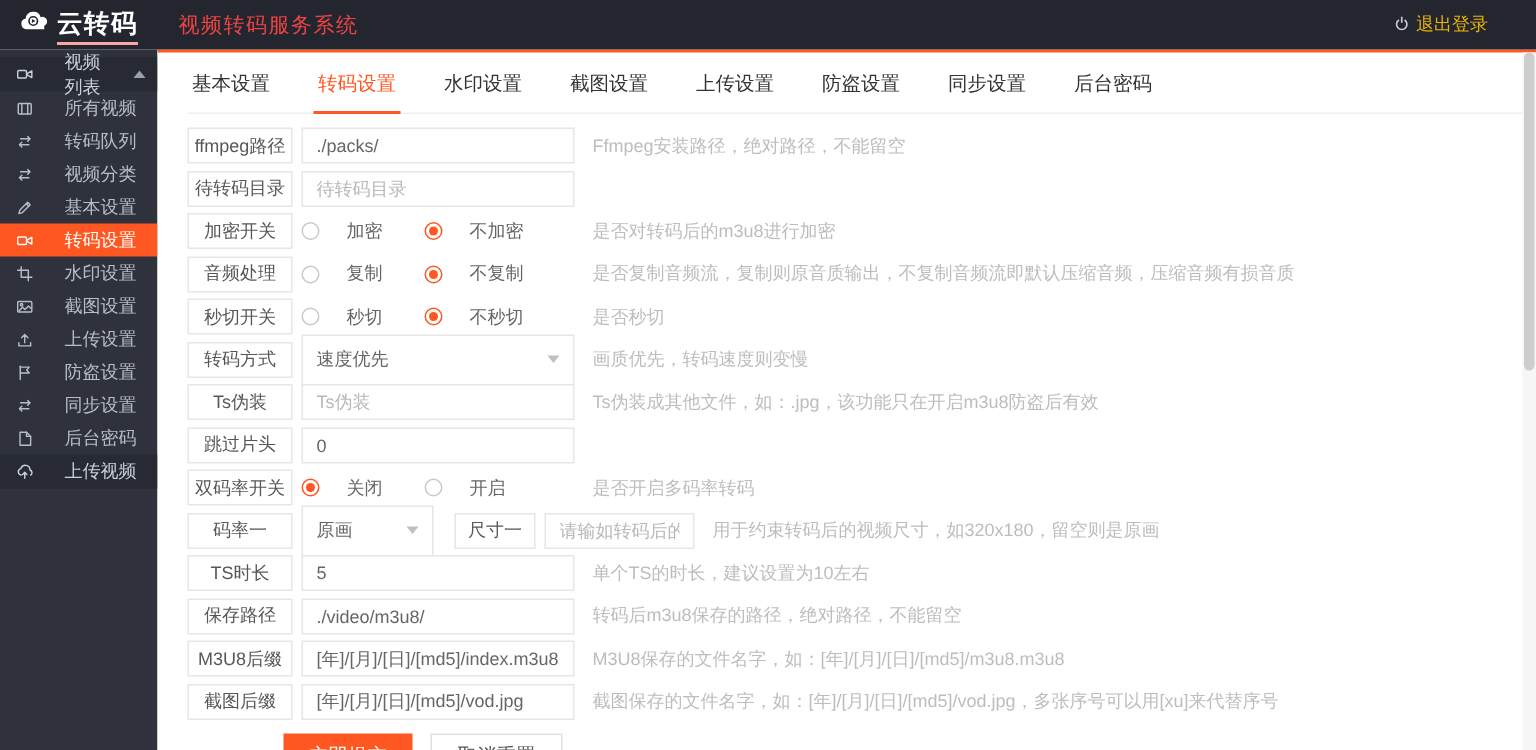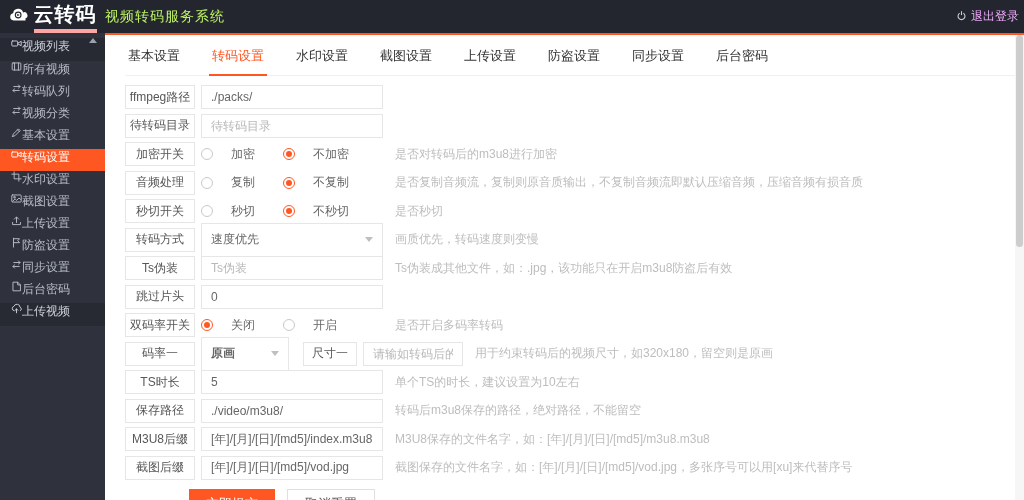--- a/index.html
+++ b/index.html
@@ -2,28 +2,28 @@
 <html><head>
 <meta charset="utf-8">
 <style>
   * { margin:0; padding:0; box-sizing:border-box; }
   html,body { width:1024px; height:500px; overflow:hidden; background:#fff;
     font-family:"Liberation Sans","DejaVu Sans",sans-serif; }
   
   .topbar { height:33px; background:#23262e; display:flex; align-items:center; position:relative; z-index:5; }
   .logo { width:105px; display:flex; align-items:center; justify-content:center; gap:3px; cursor:pointer; }
   .logo svg { width:22px; height:16px; }
-  .logo-text { color:#fff; font-size:20px; font-weight:bold; border-bottom:4px solid #fca5a5; padding-bottom:1px; letter-spacing:1px; }
-  .app-title { color:#bef264; font-size:14px; letter-spacing:1px; }
-  .logout { margin-left:auto; margin-right:5px; color:#f0abfc; font-size:12px; display:flex; align-items:center; gap:4px; cursor:pointer;justify-content:space-between; }
+  .logo-text { color:#fff; font-size:17px; font-weight:bold; border-bottom:2px solid #fca5a5; padding-bottom:1px; letter-spacing:1px; }
+  .app-title { color:#ef4444; font-size:14px; margin-left:14px; letter-spacing:1px; }
+  .logout { margin-left:auto; margin-right:32px; color:#eab308; font-size:12px; display:flex; align-items:center; gap:4px; cursor:pointer;justify-content:space-between; }
   .logout svg { width:11px; height:11px; stroke:#c9ccd4; fill:none; stroke-width:1.4; }
   
   .layout { display:flex; height:467px; }
   .sidebar { width:105px; background:#2f323c; padding-top:5px; flex-shrink:0; }
-  .side-item { height:22px; display:flex; gap:0; padding:0 8px 0 11px;
+  .side-item { height:22px; display:flex; align-items:center; gap:21px; padding:0 8px 0 11px;
     font-size:12px; color:#b9bdc7; cursor:pointer; position:relative; }
   .side-item.parent { height:23px; background:#272a33; color:#ccd0d9; }
   .side-item.accent-bar { box-shadow:inset 3px 0 0 #ff5722; }
   .side-item.active { background:#ff5722; color:#fff; }
   .side-item .icon { display:flex; }
   .side-item .icon svg { width:11px; height:11px; stroke:currentColor; fill:none; stroke-width:1.2; }
   .caret-up { margin-left:auto; width:0; height:0; border-left:4px solid transparent;
     border-right:4px solid transparent; border-bottom:5px solid #9aa0ac; }
   
   .content { flex:1; background:#fff; border-top:2px solid #ff5722; padding-left:20px; position:relative; overflow:hidden; }
@@ -35,21 +35,21 @@
   .frow { display:flex; align-items:center; height:24px; margin-bottom:4.5px; white-space:nowrap; }
   .lblbox { width:70px; height:24px; border:1px solid #e6e6e6; display:flex; align-items:center;
     justify-content:center; font-size:12px; color:#575757; flex-shrink:0; }
   .lblbox.auto { width:auto; padding:0 8px; }
   .fld { margin-left:6px; display:flex; align-items:center; }
   input.txt { width:182px; height:24px; border:1px solid #e6e6e6; padding:0 9px; font-size:12px; color:#666;
     font-family:"Liberation Sans","DejaVu Sans",sans-serif; outline:none; }
   input.txt::placeholder { color:#b8b8b8; }
   .select { width:182px; height:24px; border:1px solid #e6e6e6; display:flex; align-items:center;
     justify-content:space-between; padding:16px 9px; font-size:12px; color:#666; cursor:pointer; background:#fff; }
-  .select.narrow { width:88px;font-weight:bold; }
+  .select.narrow { width:88px; }
   input.txt.narrow { width:100px; }
   .sel-caret { width:0; height:0; border-left:4px solid transparent; border-right:4px solid transparent;
     border-top:5px solid #bfbfbf; }
   .radios { width:182px; display:flex; gap:28px; align-items:center; }
   .radio { display:flex; align-items:center; gap:18px; font-size:12px; color:#666; cursor:pointer; }
   .rdot { width:12px; height:12px; border:1px solid #c9c9c9; border-radius:50%; background:#fff; position:relative; flex-shrink:0; }
   .radio.checked .rdot { border-color:#ff5722; }
   .radio.checked .rdot::after { content:""; position:absolute; left:2px; top:2px; width:6px; height:6px;
     border-radius:50%; background:#ff5722; }
   .hint { margin-left:12px; font-size:12px; color:#bdbdbd; }
@@ -222,20 +222,21 @@
         <div class="tab">防盗设置</div>
         <div class="tab">同步设置</div>
         <div class="tab">后台密码</div>
       </nav>
     <div class="form" id="form">
         <div class="frow">
           <div class="lblbox">ffmpeg路径</div>
           <div class="fld">
             <input class="txt" type="text" value="./packs/" style="">
           </div>
+          <span class="hint">Ffmpeg安装路径，绝对路径，不能留空</span>
         </div>
         <div class="frow">
           <div class="lblbox">待转码目录</div>
           <div class="fld">
             <input class="txt" type="text" placeholder="待转码目录" style="">
           </div>
         </div>
         <div class="frow">
           <div class="lblbox">加密开关</div>
           <div class="fld">

